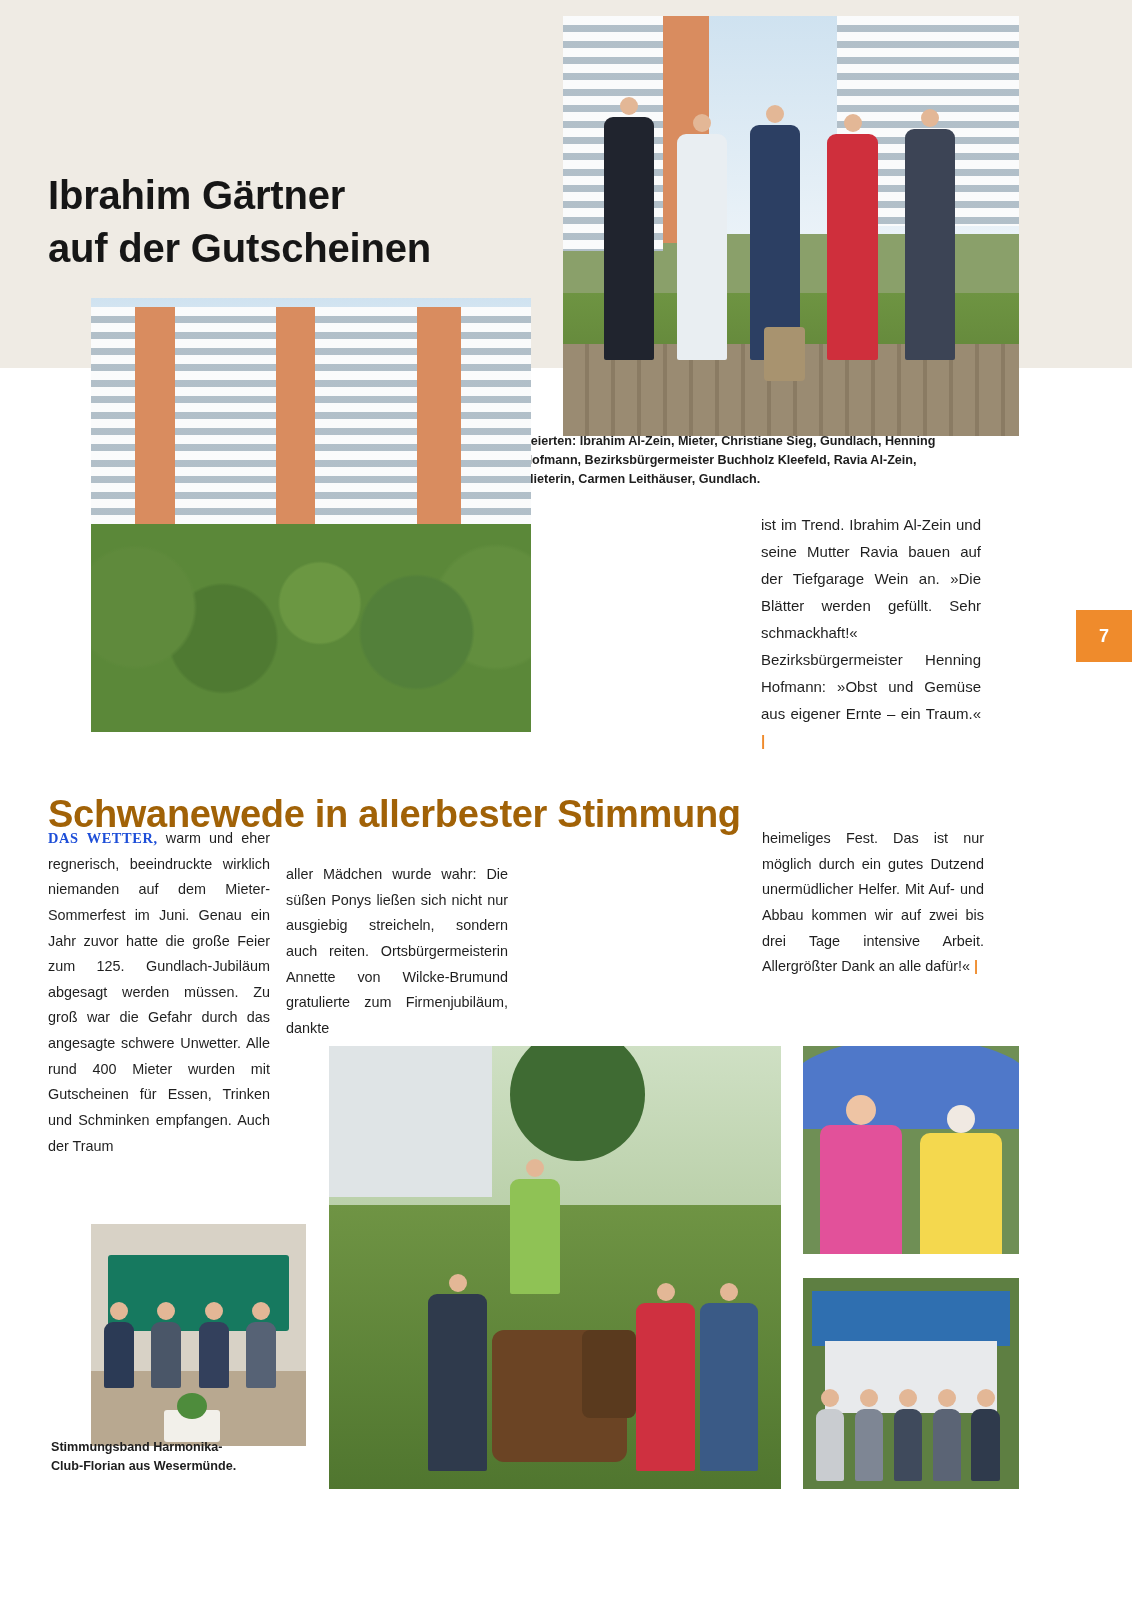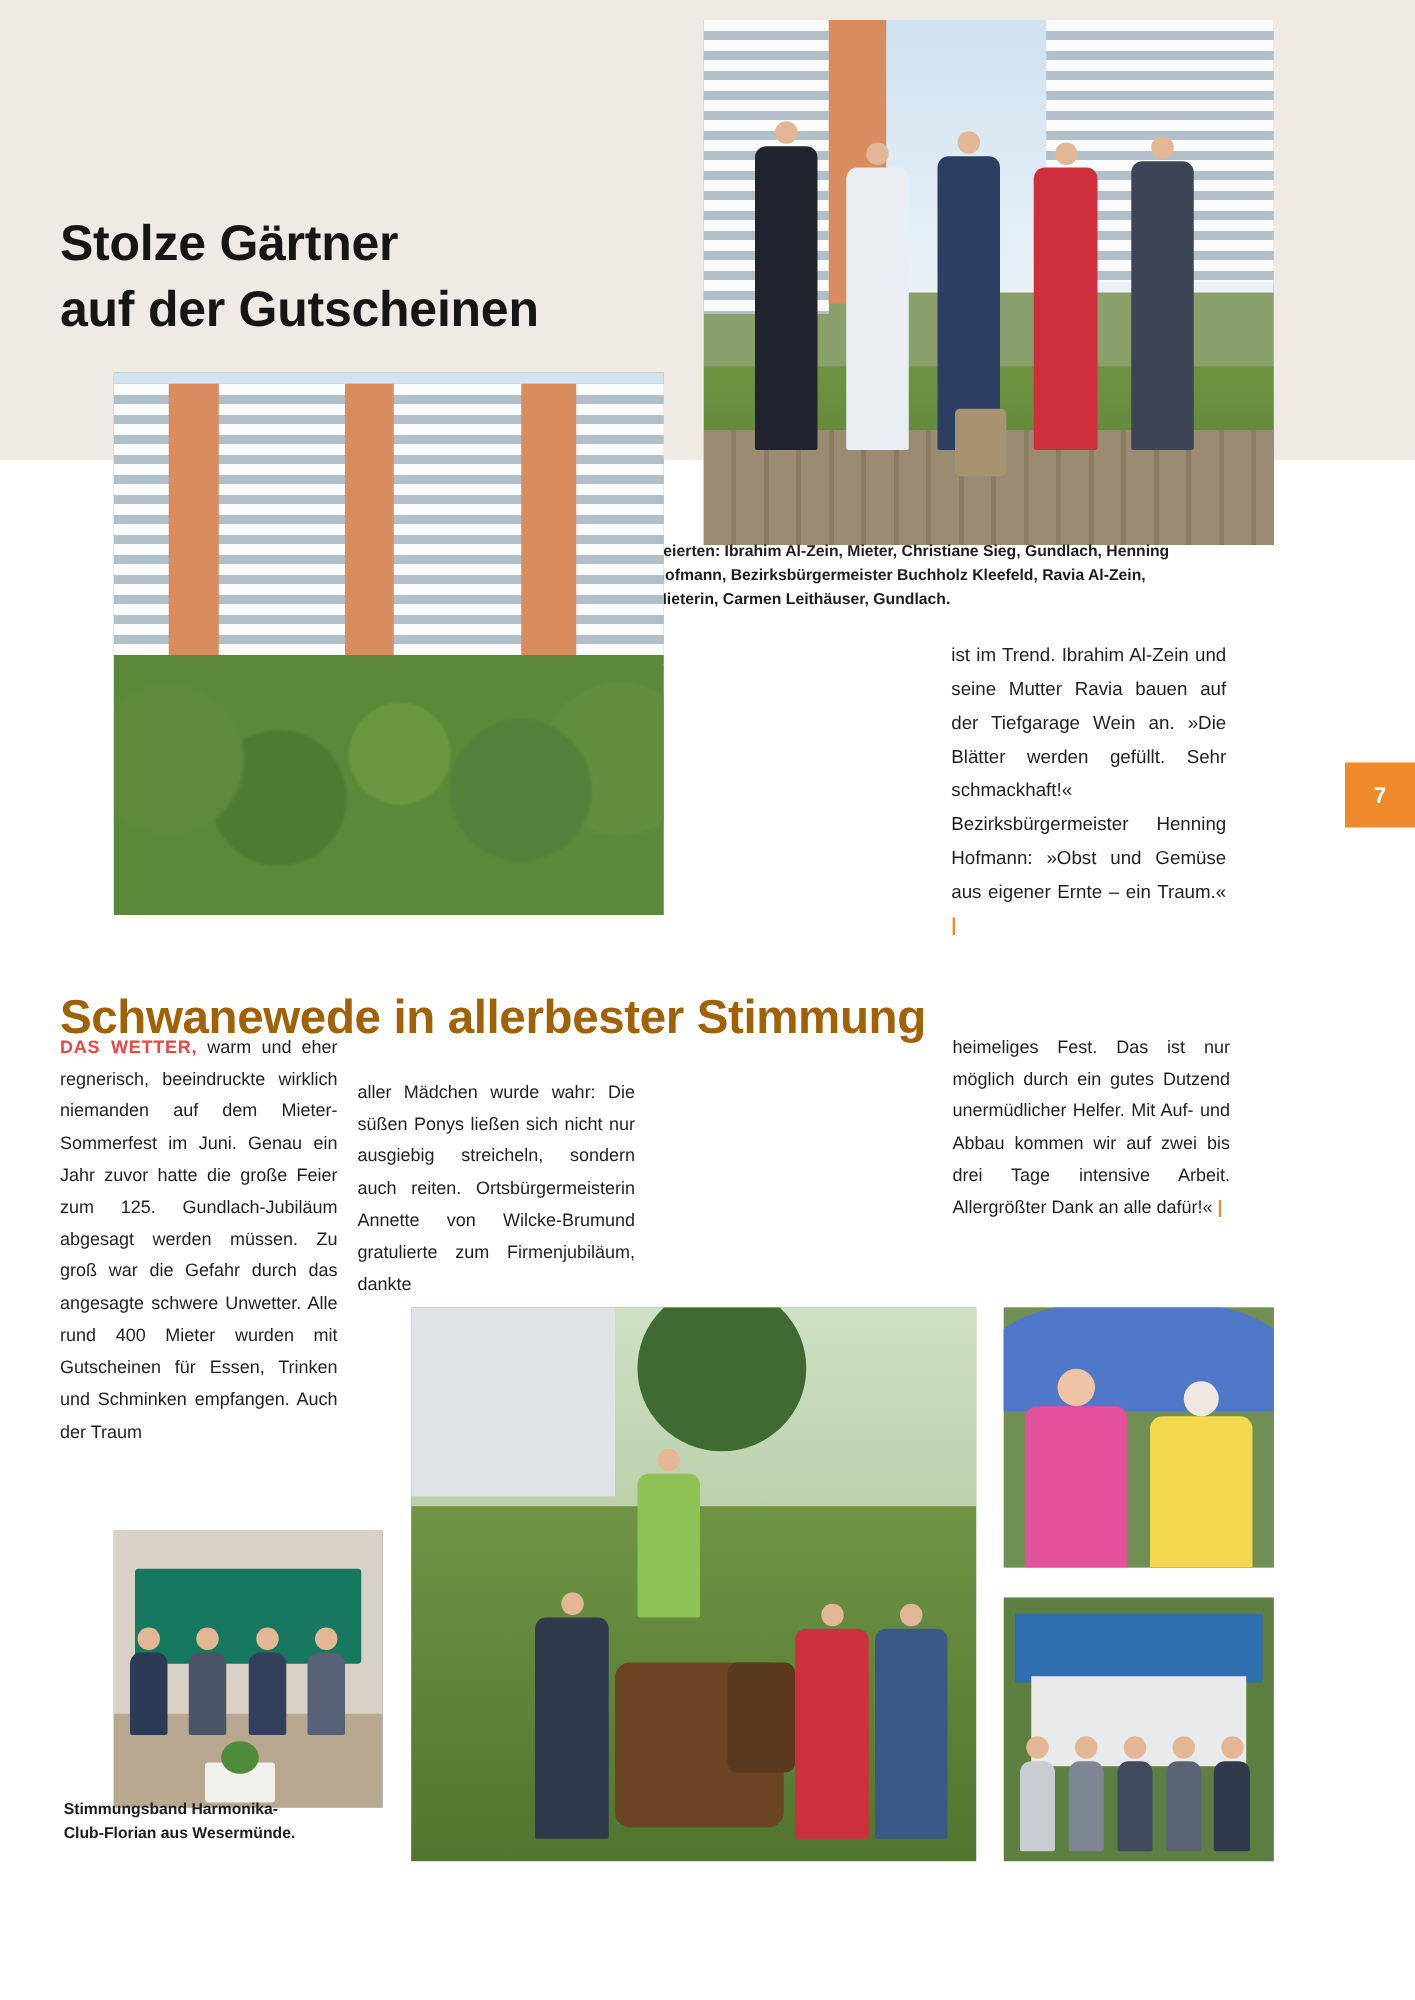--- a/index.html
+++ b/index.html
@@ -69,21 +69,21 @@
   }
 
   
   .col-b{position:absolute;top:826px;width:222px;
     font-size:14.4px;line-height:1.78;color:#1f1f1f;text-align:justify;
     -webkit-hyphens:none;hyphens:none;}
   .col-b1{left:48px;}
   .col-b2{left:286px;margin-top:36px;}
   .col-b3{left:524px;}
   .col-b4{left:762px;}
-  .lead-orange{color:#ef4444;font-weight:700;letter-spacing:.6px;}
+  .lead-orange{color:#1d4ed8;font-weight:700;letter-spacing:.6px;font-family:Liberation Serif, serif;}
 
   
   .photo-band{position:absolute;left:51px;top:1208px;width:215px;height:222px;
     overflow:hidden;background:#6f7f6a;}
   .photo-pony{position:absolute;left:289px;top:1030px;width:452px;height:443px;
     overflow:hidden;background:#7d9a59;}
   .photo-girls{position:absolute;left:763px;top:1030px;width:216px;height:208px;
     overflow:hidden;background:#4a7bbf;}
   .photo-stand{position:absolute;left:763px;top:1262px;width:216px;height:211px;
     overflow:hidden;background:#79925f;}
@@ -118,21 +118,21 @@
     background:#16795f;border-radius:3px;}
 </style>
 </head>
 <body>
 
 <div class="page">
 
   <div class="beige-band"></div>
 
   <h1 class="headline-1">
-    <span class="ln">Stolze Gärtner</span>
+    <span class="ln">Ibrahim Gärtner</span>
     <span class="ln">auf der Gutscheinen</span>
   </h1>
 
   <figure class="photo-top">
     <div class="ph">
       <div class="sky" style="height:52%"></div>
       <div class="bldg" style="left:0;top:0;width:22%;height:56%"></div>
       <div class="bldg" style="left:60%;top:0;width:40%;height:50%"></div>
       <div class="brick" style="left:22%;top:0;width:10%;height:54%"></div>
       <div class="grass" style="height:34%;background:linear-gradient(#6e9442,#587a33)"></div>

